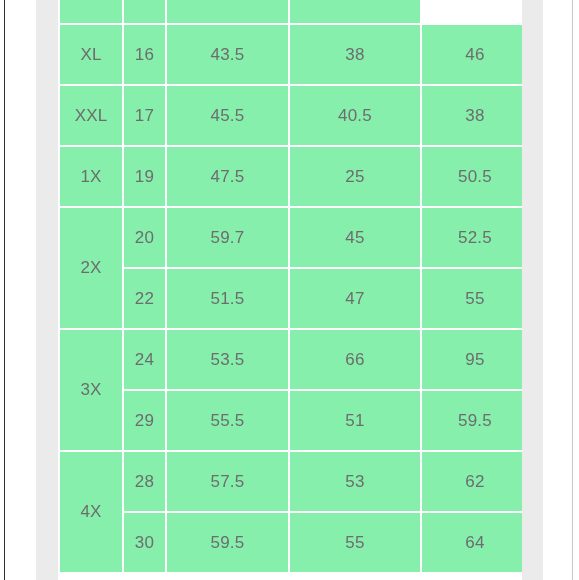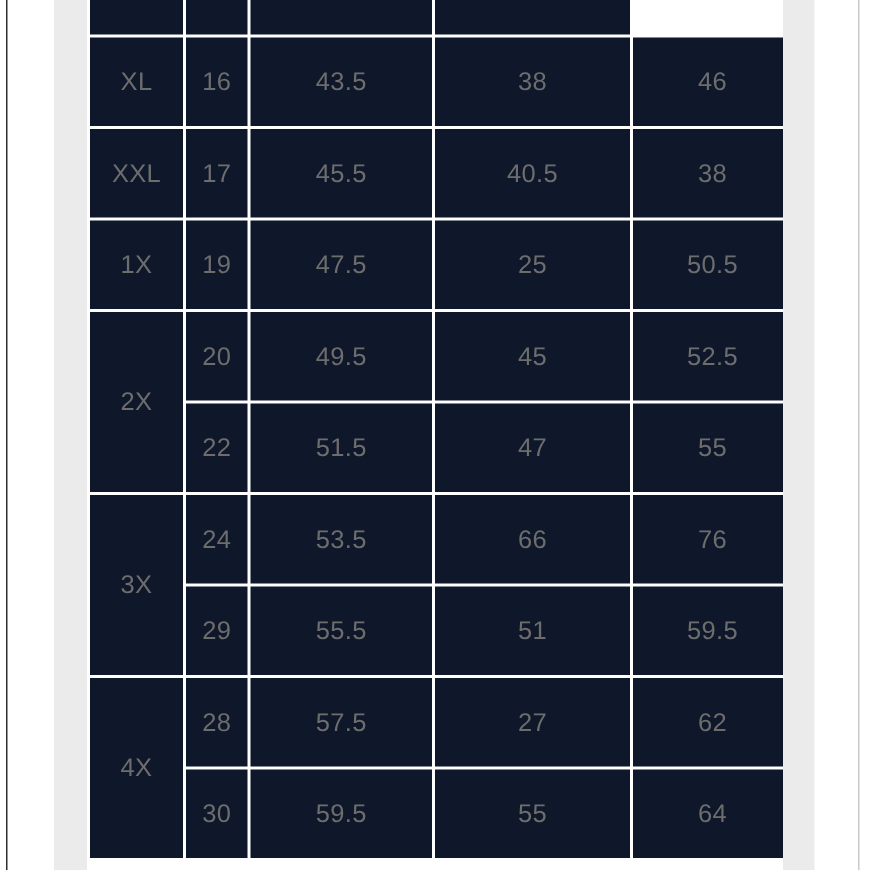--- a/index.html
+++ b/index.html
@@ -70,21 +70,21 @@
     left: 0;
     
     top: -38px;
     width: 464px;
     border-collapse: separate;
     border-spacing: 2px;
     background: #ffffff;
     table-layout: fixed;
   }
   .size-table td {
-    background: #0f172a;
+    background: #86efac;
     color: #6d6d6d;
     font-size: 17px;
     font-weight: 400;
     text-align: center;
     vertical-align: middle;
     height: 59px;
     padding: 0;
     border: 0;
     letter-spacing: 0.2px;
   }
@@ -139,48 +139,48 @@
           <tr>
             <td class="size-label">1X</td>
             <td>19</td>
             <td>47.5</td>
             <td>25</td>
             <td>50.5</td>
           </tr>
           <tr>
             <td class="size-label" rowspan="2">2X</td>
             <td>20</td>
-            <td>49.5</td>
+            <td>59.7</td>
             <td>45</td>
             <td>52.5</td>
           </tr>
           <tr>
             <td>22</td>
             <td>51.5</td>
             <td>47</td>
             <td>55</td>
           </tr>
           <tr>
             <td class="size-label" rowspan="2">3X</td>
             <td>24</td>
             <td>53.5</td>
             <td>66</td>
-            <td>76</td>
+            <td>95</td>
           </tr>
           <tr>
             <td>29</td>
             <td>55.5</td>
             <td>51</td>
             <td>59.5</td>
           </tr>
           <tr>
             <td class="size-label" rowspan="2">4X</td>
             <td>28</td>
             <td>57.5</td>
-            <td>27</td>
+            <td>53</td>
             <td>62</td>
           </tr>
           <tr>
             <td>30</td>
             <td>59.5</td>
             <td>55</td>
             <td>64</td>
           </tr>
         </tbody>
     </table>

